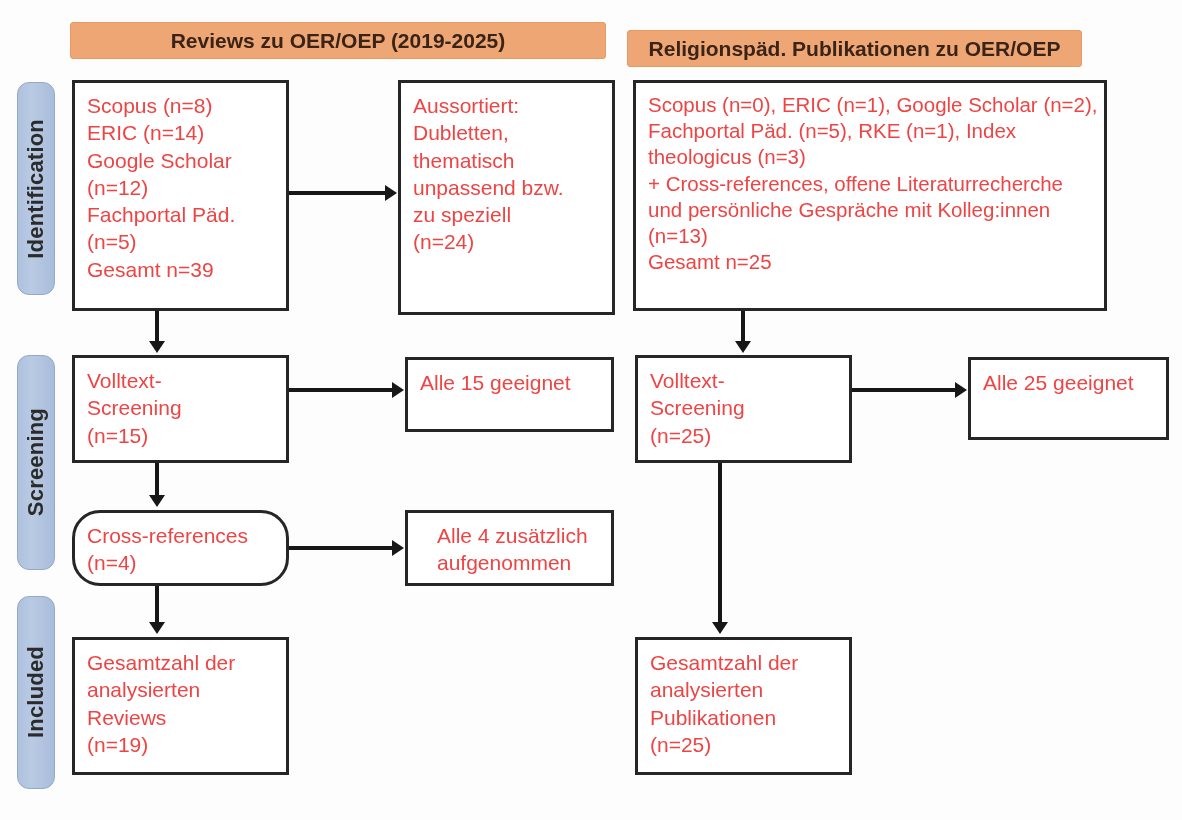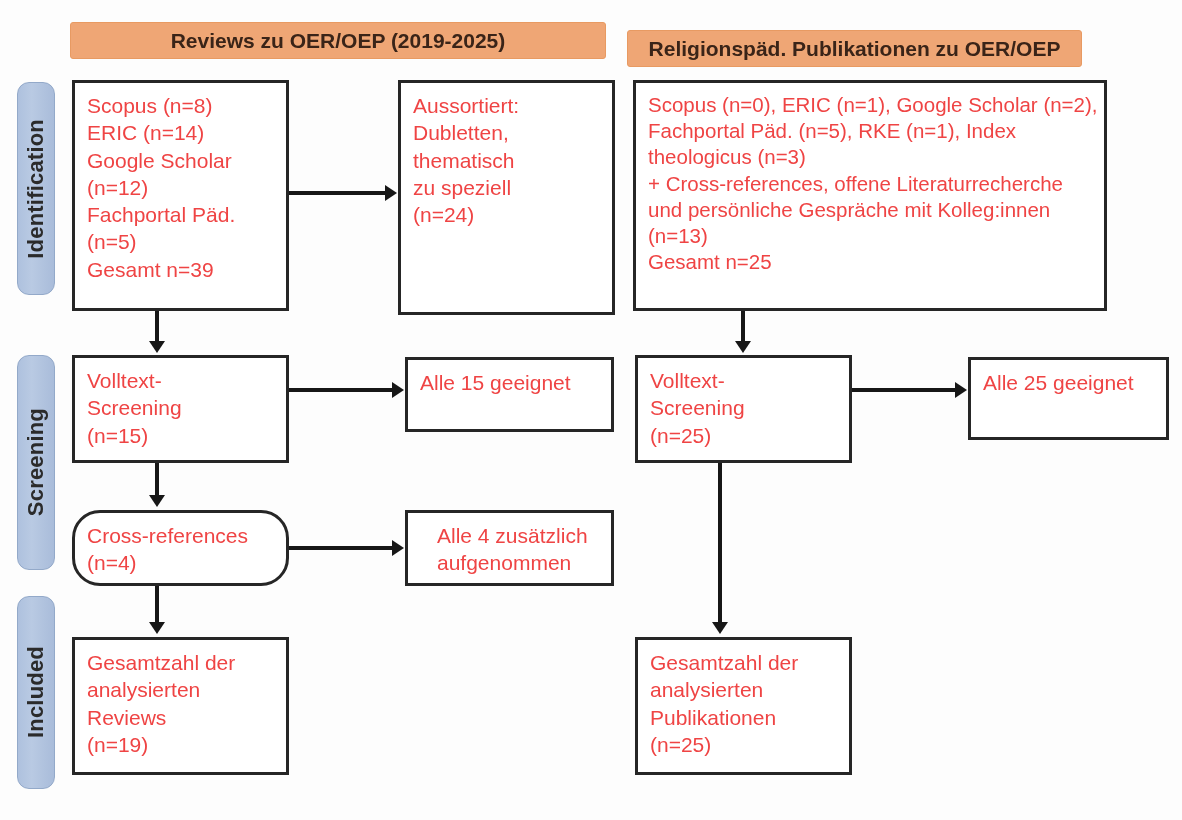--- a/index.html
+++ b/index.html
@@ -124,20 +124,21 @@
     <span class="ln">(n=12)</span>
     <span class="ln">Fachportal Päd.</span>
     <span class="ln">(n=5)</span>
     <span class="ln">Gesamt n=39</span>
   </div>
 
   <div class="flow-box" style="left:398px; top:80px; width:217px; height:235px;">
     <span class="ln">Aussortiert:</span>
     <span class="ln">Dubletten,</span>
     <span class="ln">thematisch</span>
+    <span class="ln">unpassend bzw.</span>
     <span class="ln">zu speziell</span>
     <span class="ln">(n=24)</span>
   </div>
 
   <div class="conn-h" style="left:289px; top:191px; width:96px;"></div>
   <div class="arrow-right" style="left:385px; top:185px;"></div>
 
   <div class="conn-v" style="left:155px; top:311px; height:32px;"></div>
   <div class="arrow-down" style="left:149px; top:341px;"></div>
 

